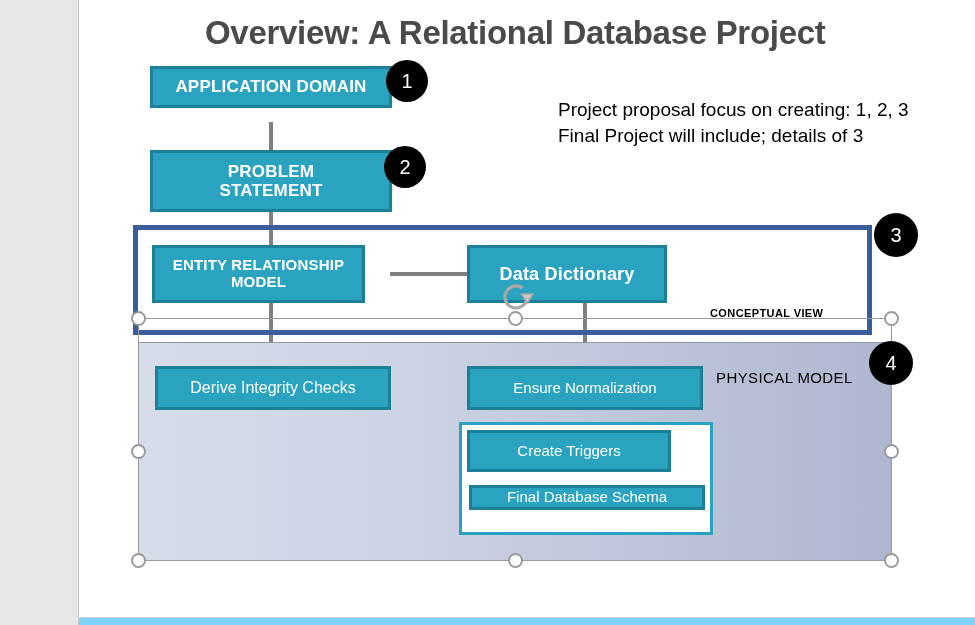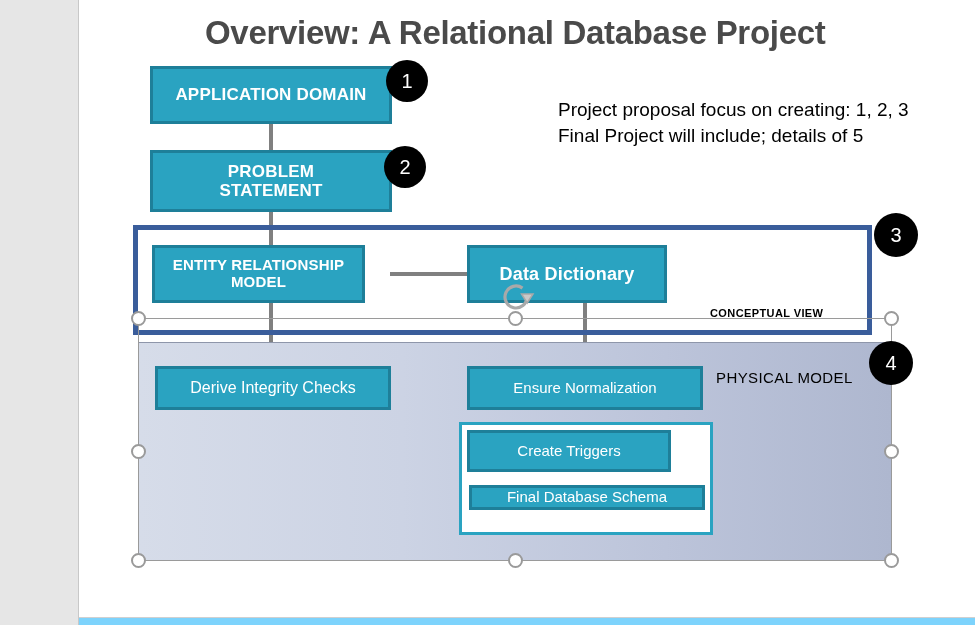--- a/index.html
+++ b/index.html
@@ -48,21 +48,21 @@
     position:absolute;
     background:#2aa3c1;
     border:3px solid #1e7f99;
     color:#ffffff;
     display:flex; align-items:center; justify-content:center;
     text-align:center;
     line-height:1.12;
   }
   .box.bold { font-weight:bold; }
 
-  #box-app       { left:150px; top:66px;  width:242px; height:58px;  font-size:17px; letter-spacing:0.2px;}
+  #box-app       { left:150px; top:66px;  width:242px; height:42px;  font-size:17px; letter-spacing:0.2px;}
   #box-prob      { left:150px; top:150px; width:242px; height:62px;  font-size:17px; letter-spacing:0.2px;}
   #box-erm       { left:152px; top:245px; width:213px; height:58px;  font-size:15px; letter-spacing:0.2px;}
   #box-dd        { left:467px; top:245px; width:200px; height:58px;  font-size:18px; letter-spacing:0.2px;}
   #box-derive    { left:155px; top:366px; width:236px; height:44px;  font-size:16px; }
   #box-ensure    { left:467px; top:366px; width:236px; height:44px;  font-size:15px; }
   #box-trigger   { left:467px; top:430px; width:204px; height:42px;  font-size:15px; }
   #box-final     { left:469px; top:485px; width:236px; height:25px;  font-size:15px; }
 
   
   .concept-frame {
@@ -127,21 +127,21 @@
 
   <div class="gutter"></div>
   <div class="gutter-edge"></div>
 
   <div class="slide">
 
     <div class="title">Overview: A Relational Database Project</div>
 
     <div class="note">
       <div>Project proposal focus on creating: 1, 2, 3</div>
-      <div>Final Project will include; details of 5</div>
+      <div>Final Project will include; details of 3</div>
     </div>
   </div>
 
   <div class="vline" style="left:269px; top:122px; height:30px;"></div>
   <div class="vline" style="left:269px; top:210px; height:37px;"></div>
   <div class="vline" style="left:269px; top:301px; height:67px;"></div>
 
   <div class="hline" style="left:390px; top:272px; width:79px;"></div>
 
   <div class="vline" style="left:583px; top:301px; height:67px;"></div>

